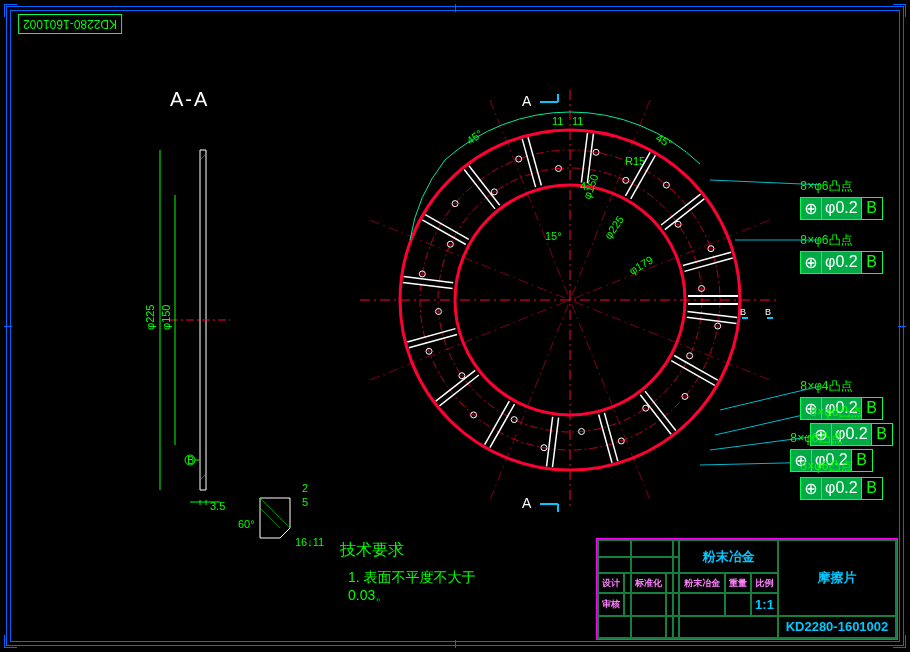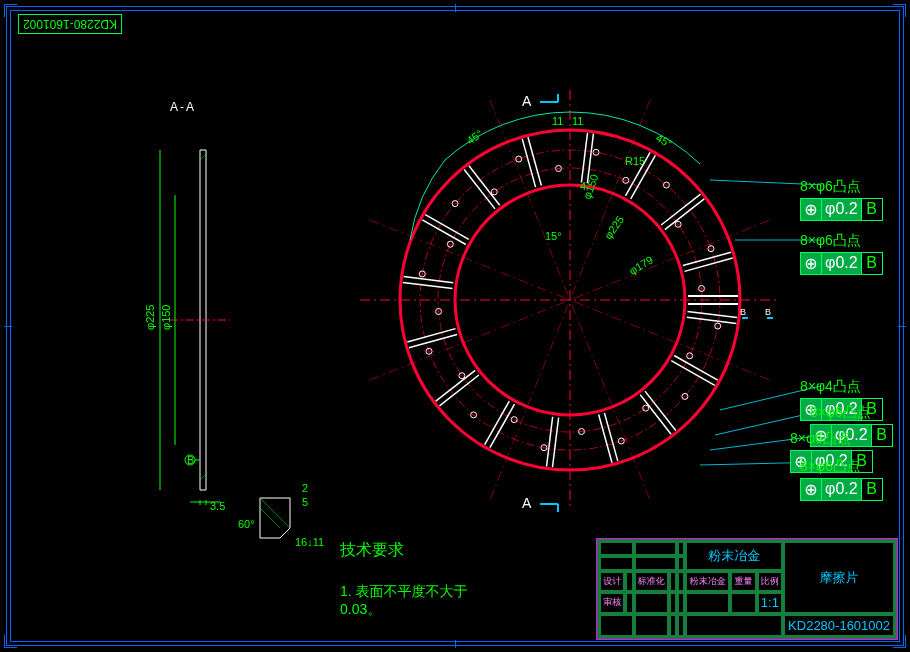--- a/index.html
+++ b/index.html
@@ -50,23 +50,23 @@
     top: 14px; left: 18px;
     color: #0f0;
     font-size: 12px;
     transform: scale(-1,-1);
     border: 1px solid #00ff55;
     padding: 2px 4px;
   }
 
   .section-label {
     position: absolute;
-    top: 100px; left: 170px;
+    top: 88px; left: 170px;
     color: #fff;
-    font-size: 12px;
+    font-size: 20px;
     letter-spacing: 2px;
   }
 
   .section-marker-line {
     stroke: #00c8ff;
     stroke-width: 2;
   }
 
   .side-view {
     position: absolute;
@@ -95,41 +95,42 @@
 
   .tech-req {
     position: absolute;
     left: 340px;
     top: 540px;
     color: #0f0;
     font-size: 14px;
   }
   .tech-req .title {
     font-size: 16px;
-    margin-bottom: 22px;
+    margin-bottom: 8px;
   }
   .gdt-box {
     display: flex;
     border: 1px solid #00ff55;
     background: #000;
   }
   .gdt-cell {
     border-right: 1px solid #00ff55;
     padding: 1px 3px;
     color: #fff;
     min-width: 14px;
     text-align: center;
     background: #00aa44;
   }
   .gdt-cell:last-child { border-right: none; }
   .gdt-cell.dark { background: #000; color: #0f0; }
   .gdt-label {
     color: #0f0;
-    font-size: 14px;
+    font-size: 12px;
     margin-bottom: 2px;
+    font-family: Liberation Mono, monospace;
   }
   .gdt-group {
     position: absolute;
     display: flex;
     flex-direction: column;
   }
 
   .title-block {
     position: absolute;
     bottom: 12px;
@@ -137,25 +138,26 @@
     width: 300px;
     height: 100px;
     border: 1px solid #ff00ff;
   }
   .title-block table {
     width: 100%;
     height: 100%;
     border-collapse: collapse;
   }
   .title-block td {
-    border: 4px solid #15803d;
+    border: 2px solid #15803d;
     color: #ff80ff;
     font-size: 9px;
     text-align: center;
     padding: 1px 2px;
+    font-weight: bold;
   }
   .title-block .big {
     color: #00c8ff;
     font-size: 13px;
   }
 
   .detail-view {
     position: absolute;
     top: 478px;
     left: 230px;
@@ -420,21 +422,21 @@
     <span class="gdt-label">8×φ6凸点</span>
     <div class="gdt-box">
       <div class="gdt-cell">⊕</div>
       <div class="gdt-cell">φ0.2</div>
       <div class="gdt-cell dark">B</div>
     </div>
   </div>
 
   <div class="tech-req">
     <div class="title">技术要求</div>
-    <div style="max-width:170px;">1. 表面不平度不大于 0.03。</div>
+    <div style="max-width:170px;margin-left:8px;">1. 表面不平度不大于 0.03。</div>
   </div>
 
   <div class="title-block">
     <table>
       <tbody>
           <tr style="height:14px;">
         <td colspan="2"></td>
             <td colspan="2"></td>
             <td colspan="2"></td>
         <td colspan="3" rowspan="2" class="big">粉末冶金</td>

